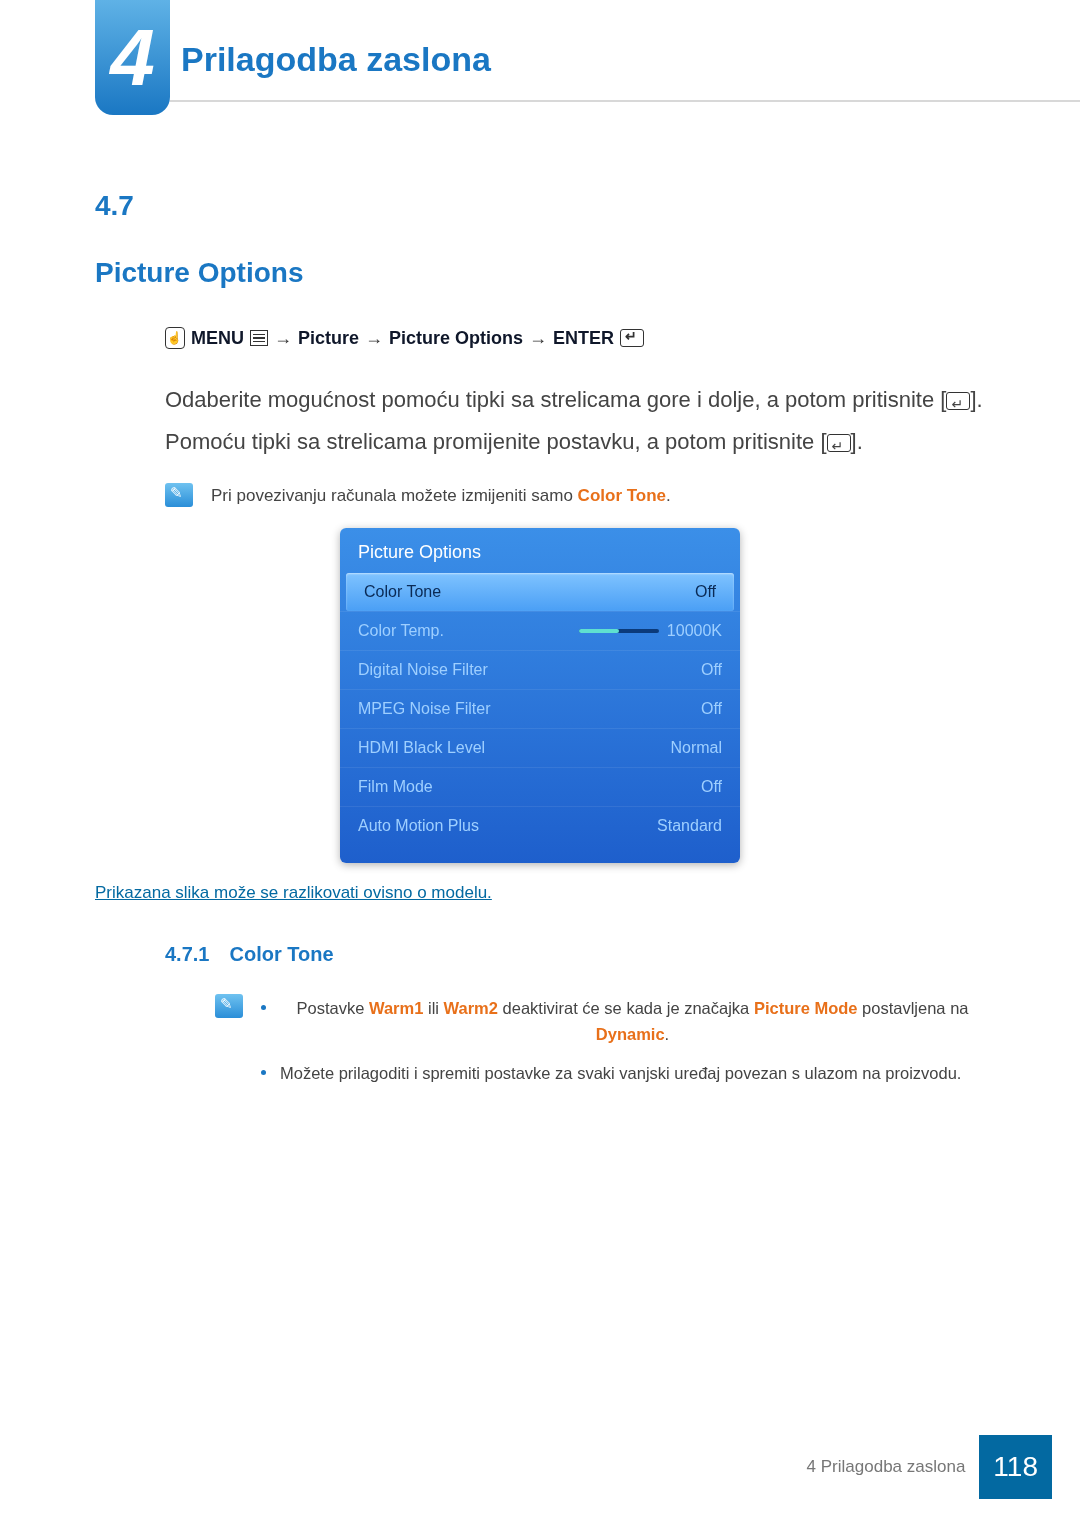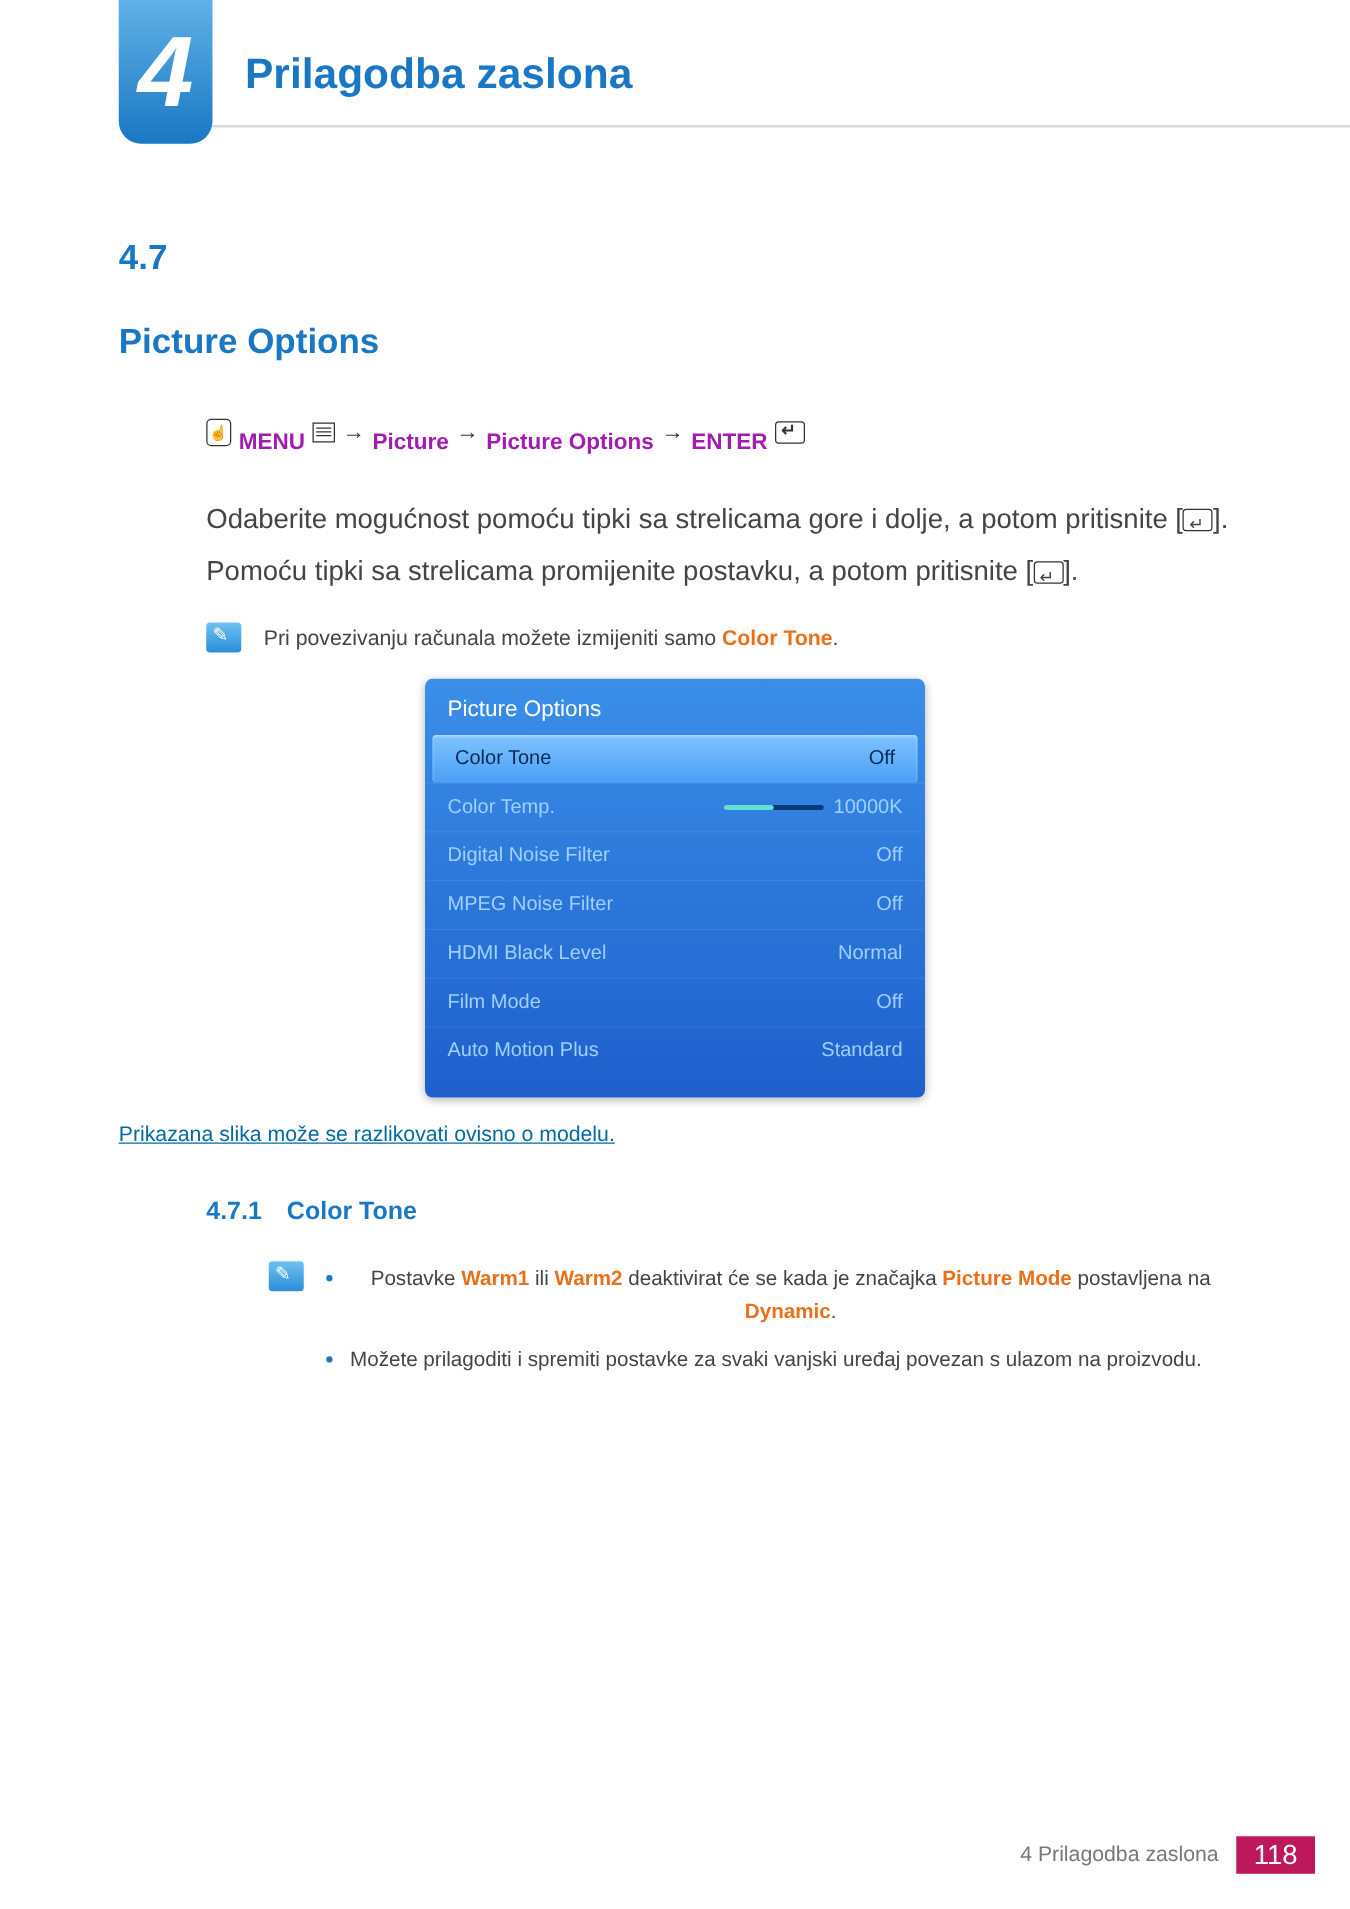--- a/index.html
+++ b/index.html
@@ -30,21 +30,21 @@
     justify-content: center;
   }
   .chapter-tab span {
     color: #fff;
     font-size: 80px;
     font-weight: bold;
     font-style: italic;
   }
   .chapter-title {
     position: absolute;
-    left: 196px;
+    left: 181px;
     top: 40px;
     color: #1a77c3;
     font-size: 34px;
     font-weight: 600;
   }
   .header-line {
     position: absolute;
     left: 170px;
     right: 0;
     top: 100px;
@@ -73,21 +73,21 @@
   .breadcrumb {
     margin-left: 70px;
     margin-bottom: 30px;
     font-size: 18px;
     font-weight: bold;
     display: flex;
     align-items: center;
     gap: 6px;
     flex-wrap: wrap;
   }
-  .bc-orange { color: #a21caf; margin-top: 16px; }
+  .bc-orange { color: #0f172a; }
   .bc-black { color: #333; }
   .icon-box {
     display: inline-flex;
     align-items: center;
     justify-content: center;
     border: 1.5px solid #333;
     border-radius: 4px;
     width: 20px;
     height: 22px;
     font-size: 11px;
@@ -261,25 +261,25 @@
     display: flex;
     align-items: center;
     gap: 0;
   }
   .footer-text {
     color: #777;
     font-size: 17px;
     padding-right: 14px;
   }
   .footer-page {
-    background: #be185d;
+    background: #0369a1;
     color: #fff;
-    font-size: 22px;
+    font-size: 28px;
     font-weight: 500;
-    padding: 2px 14px;
+    padding: 16px 14px;
   }
 </style>
 </head>
 <body>
 
 <div class="header">
   <div class="chapter-tab">
     <span>4</span>
   </div>
   <div class="chapter-title">Prilagodba zaslona</div>

